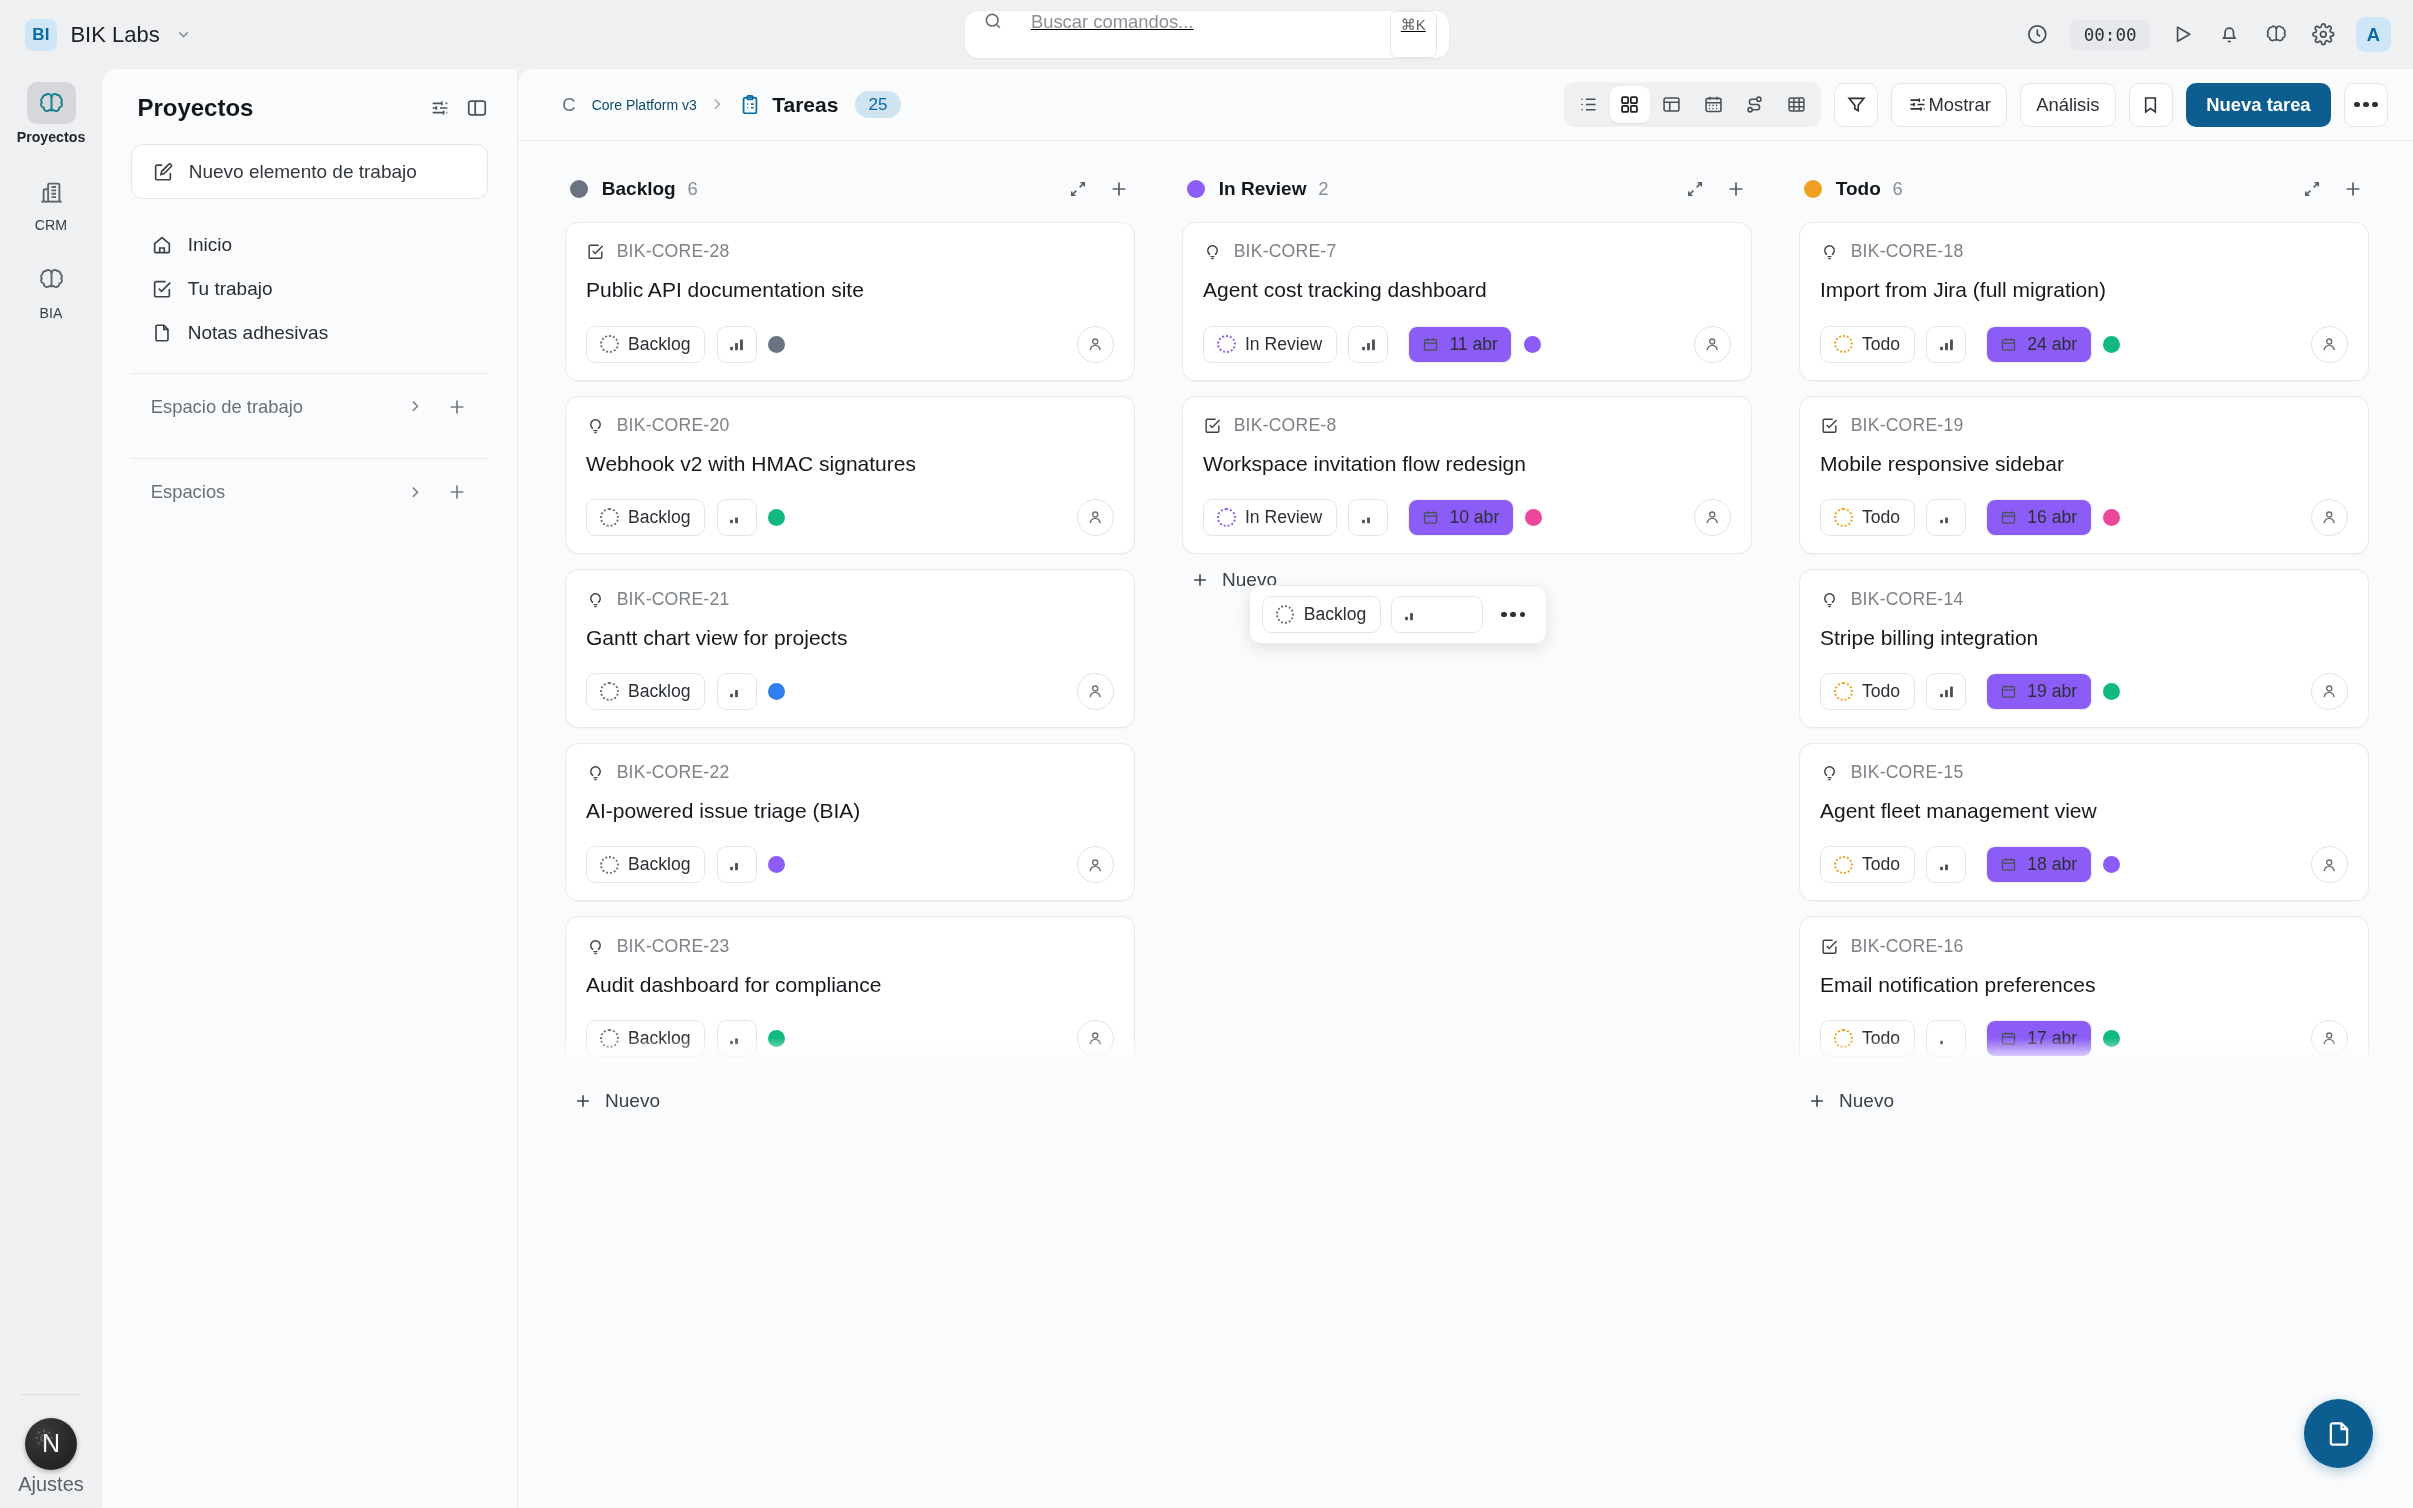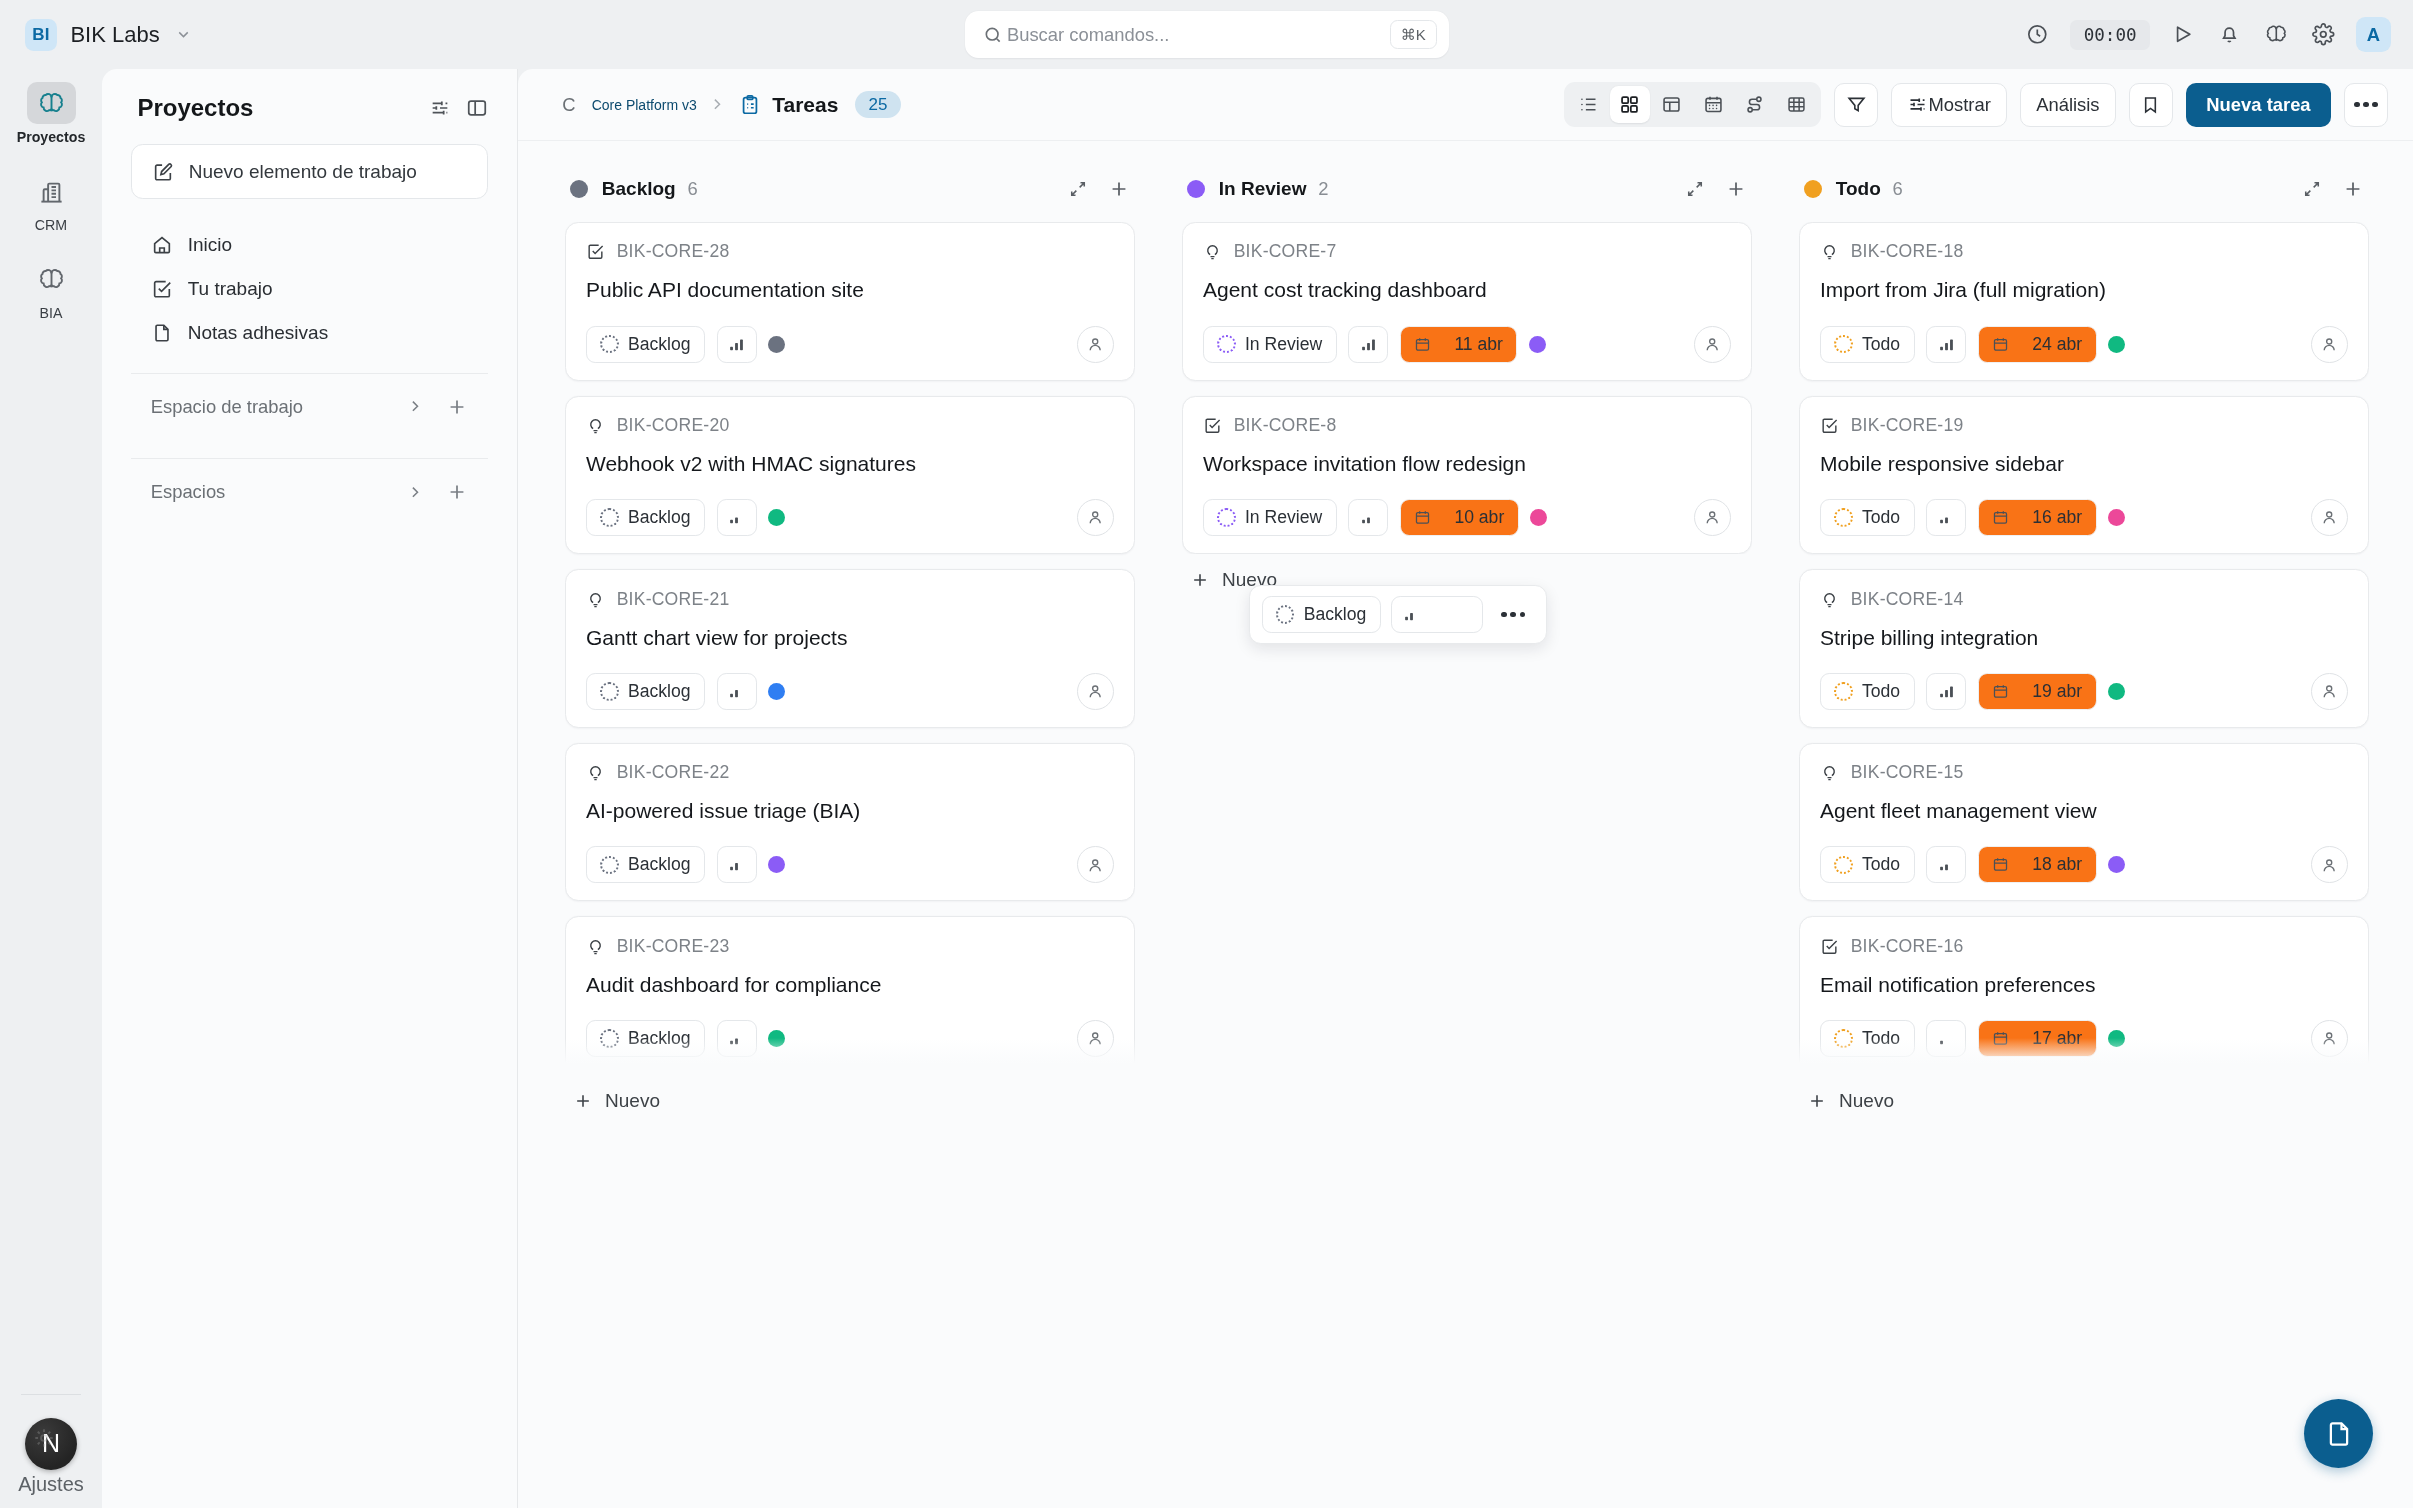--- a/index.html
+++ b/index.html
@@ -31,23 +31,24 @@
   .brand-name { font-size: 22px; color: #1c1f23; font-weight: 400; }
   .brand-caret { color: #8b9097; font-size: 17px; margin-left: 1.7px; display:flex; }
 
   .cmdwrap {
     position: absolute; left: 50%; transform: translateX(-50%);
     top: 11px;
   }
   .cmdbar {
     width: 484px; height: 47px; border-radius: 13.4px;
     background: #ffffff;
-    display: flex; align-items: center; gap: 4px;
+    display: flex; gap: 28px;
     padding: 0 11.7px 0 18.4px;
     box-shadow: 0 0.8px 1.7px rgba(16,24,40,.06);
+    text-decoration: underline;
   }
   .cmd-placeholder { flex: 1; font-size: 18.4px; color: #8b9097; }
   .kbd {
     border: 0.8px solid #e4e7ea; border-radius: 7.5px;
     padding: 4.2px 10px; font-size: 15px; color: #5d6view; color: #5c6166;
     background: #fff;
   }
 
   .topright { margin-left: auto; display: flex; align-items: center; gap: 18.4px; }
   .timer-chip {
@@ -201,21 +202,21 @@
   .card-type-ico { color: #3d4247; display: flex; }
   .card-key { font-size: 17.6px; color: #7d8288; letter-spacing: 0.2px; }
   .card-title { margin-top: 15px; font-size: 21px; color: #15181c; line-height: 1.25; }
   .card-foot { margin-top: 22px; display: flex; align-items: center; gap: 11.7px; }
   .chip {
     border: 0.8px solid #e4e7ea; border-radius: 9.2px; background: #fff;
     height: 37px; display: flex; align-items: center; gap: 9.2px;
     padding: 0 13.4px; font-size: 17.6px; color: #2b3036;
   }
   .chip.sq { width: 40px; padding: 0; justify-content: center; }
-  .chip.date { background: #f97316; border-color: #eef0f2; gap: 23px; }
+  .chip.date { background: #8b5cf6; border-color: #eef0f2; gap: 10px; margin-left: 8px; }
   .status-ring { width: 18.4px; height: 18.4px; border-radius: 50%; border: 2.1px dotted currentColor; }
   .pdot { width: 17px; height: 17px; border-radius: 50%; }
   .assignee {
     margin-left: auto; width: 37px; height: 37px; border-radius: 50%;
     border: 0.8px solid #e0e3e6; display: flex; align-items: center; justify-content: center;
     color: #6b7075;
   }
   .new-row {
     display: flex; align-items: center; gap: 11.7px;
     padding: 15px 8.4px; font-size: 19px; color: #3d4247; cursor: pointer;

